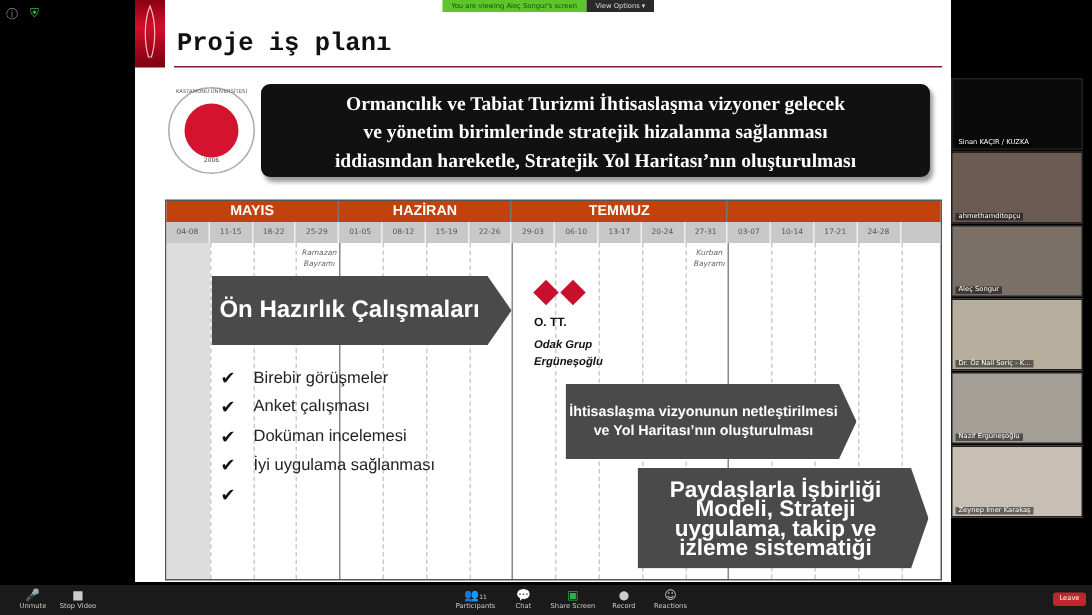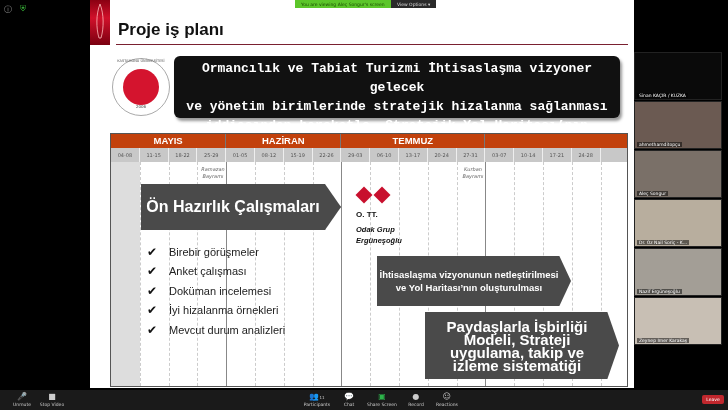--- a/index.html
+++ b/index.html
@@ -6,27 +6,27 @@
   body{width:728px;height:410px;background:#000;position:relative;overflow:hidden;font-family:"DejaVu Sans",sans-serif}
   .topicons{position:absolute;left:4px;top:4px;display:flex;gap:8px}
   .topicons span{font-size:8px;color:#888}
   .topicons .shield{color:#3bbf3b}
   .banner{position:absolute;left:295px;top:0;height:8px;display:flex;font-size:4.5px;z-index:5}
   .banner .msg{background:#5cc62a;color:#1a4d00;padding:1px 6px;width:96px;display:flex;align-items:center}
   .banner .opts{background:#2a2a2a;color:#ddd;padding:1px 6px;display:flex;align-items:center}
   .slide{position:absolute;left:90px;top:0;width:544px;height:388px;background:#fff}
   .redbar{position:absolute;left:0;top:0;width:20px;height:45px;background:linear-gradient(#8a0012,#d1102a 40%,#7a0010)}
   .redbar svg{position:absolute;left:3px;top:2px}
-  .title{position:absolute;left:28px;top:20px;font-family:Liberation Sans, sans-serif;font-weight:bold;font-size:17px;color:#111}
+  .title{position:absolute;left:28px;top:20px;font-family:Liberation Mono, monospace;font-weight:bold;font-size:17px;color:#111}
   .title-line{position:absolute;left:26px;top:44px;width:512px;height:1px;background:#7a2030}
   .logo{position:absolute;left:22px;top:58px;width:58px;height:58px;border-radius:50%;border:1px solid #aaa;background:#fff}
   .logo .inner{position:absolute;left:10px;top:10px;width:36px;height:36px;border-radius:50%;background:#d4142e}
   .logo .txt{position:absolute;left:0;top:0;width:100%;text-align:center;font-size:3.5px;color:#555}
   .logo .yr{position:absolute;bottom:6px;width:100%;text-align:center;font-size:4px;color:#444}
-  .headline{position:absolute;left:84px;top:56px;width:446px;height:62px;background:#111;border-radius:6px;box-shadow:2px 3px 3px #999;color:#fff;font-family:Liberation Mono, monospace;font-weight:bold;font-size:13px;line-height:19px;text-align:center;padding-top:3px}
+  .headline{position:absolute;left:84px;top:56px;width:446px;height:62px;background:#111;border-radius:6px;box-shadow:2px 3px 3px #999;color:#fff;font-family:Liberation Serif, serif;font-weight:bold;font-size:13px;line-height:19px;text-align:center;padding-top:3px}
   .gantt{position:absolute;left:20px;top:133px;width:518px;height:254px;border:1px solid #555}
   .months{display:flex;height:14px;background:#c2410c}
   .month{color:#fff;font-family:"Liberation Sans",sans-serif;font-weight:bold;font-size:9.5px;text-align:center;line-height:14px;border-right:1px solid #777}
   .weeks{display:flex;height:14px;background:#c8c8c8}
   .week{font-size:5px;color:#555;text-align:center;line-height:14px;width:28.8px;border-right:1px solid #eee}
   .grid{position:absolute;top:28px;left:0;right:0;bottom:0}
   .gcol{position:absolute;top:0;bottom:0;border-left:1px dashed #ccc}
   .gmon{position:absolute;top:0;bottom:0;border-left:1px solid #888}
   .firstcol{position:absolute;left:0;top:28px;width:29px;bottom:0;background:#ddd}
   .note{position:absolute;font-style:italic;font-size:5px;color:#666;text-align:center;line-height:7px}
@@ -152,25 +152,24 @@
       <div class="check">
           <span class="mk">✔</span>
           <span>Anket çalışması</span>
         </div>
       <div class="check">
           <span class="mk">✔</span>
           <span>Doküman incelemesi</span>
         </div>
       <div class="check">
           <span class="mk">✔</span>
-          <span>İyi hizalanma örnekleri</span>
-        </div>
-      <div class="check">
-          <span class="mk">✔</span>
-          <span>Mevcut durum analizleri</span>
+          <span>İyi uygulama sağlanması</span>
+        </div>
+      <div class="check">
+          <span class="mk">✔</span>
         </div>
     </div>
 
     <div class="arrow a2">İhtisaslaşma vizyonunun netleştirilmesi ve Yol Haritası’nın oluşturulması</div>
     <div class="arrow a3">Paydaşlarla İşbirliği Modeli, Strateji uygulama, takip ve izleme sistematiği</div>
   </div>
 </div>
 
 <div class="sidebar">
   <div class="tile" style="top:0;background:#0a0a0a">

